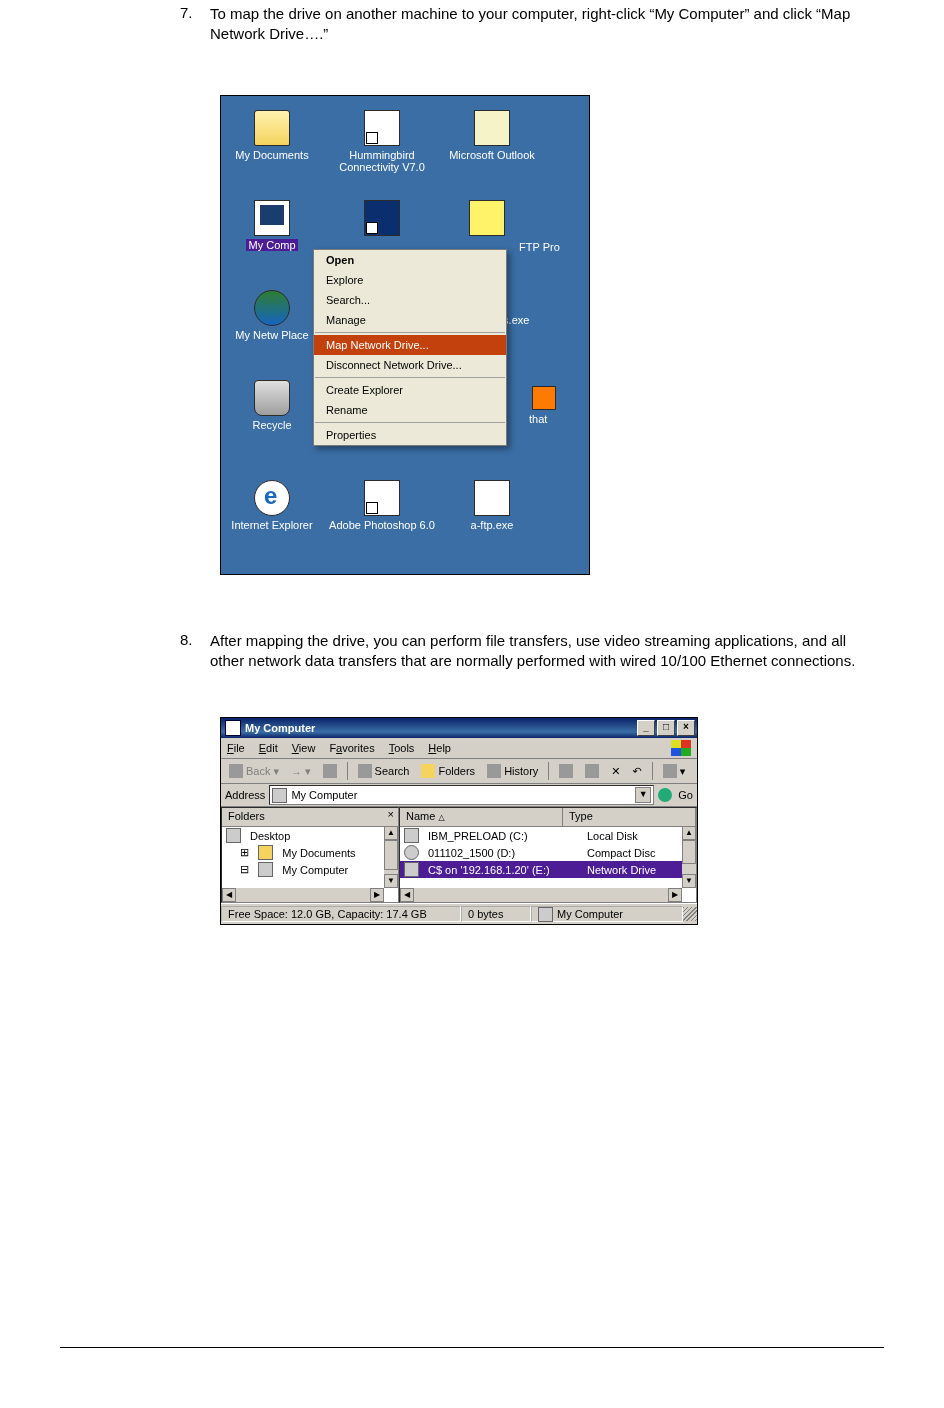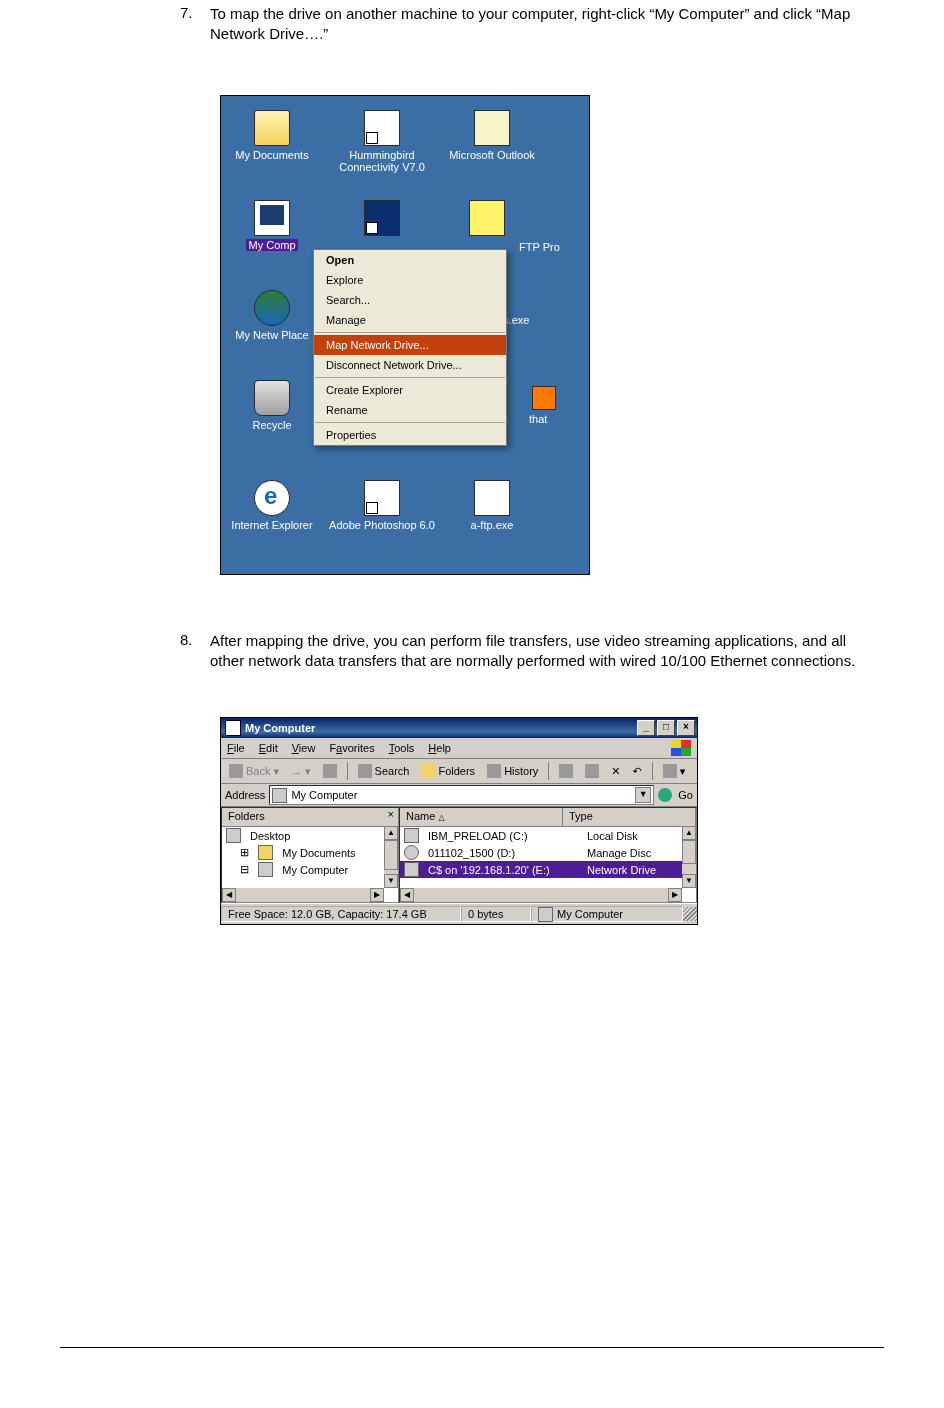--- a/index.html
+++ b/index.html
@@ -326,21 +326,21 @@
           <div class="col" style="flex:1">Type</div>
         </div>
         <div class="list-row">
             <span class="mini-ico"></span>
             <span class="c1">IBM_PRELOAD (C:)</span>
             <span class="c2">Local Disk</span>
           </div>
         <div class="list-row">
             <span class="mini-ico" style="border-radius:50%"></span>
             <span class="c1">011102_1500 (D:)</span>
-            <span class="c2">Manage Disc</span>
+            <span class="c2">Compact Disc</span>
           </div>
         <div class="list-row sel">
             <span class="mini-ico"></span>
             <span class="c1">C$ on '192.168.1.20' (E:)</span>
             <span class="c2">Network Drive</span>
           </div>
         <div class="vscroll">
           <div class="vbtn" style="top:0">▲</div>
           <div class="thumb" style="top:14px;height:24px;"></div>
           <div class="vbtn" style="bottom:0">▼</div>

